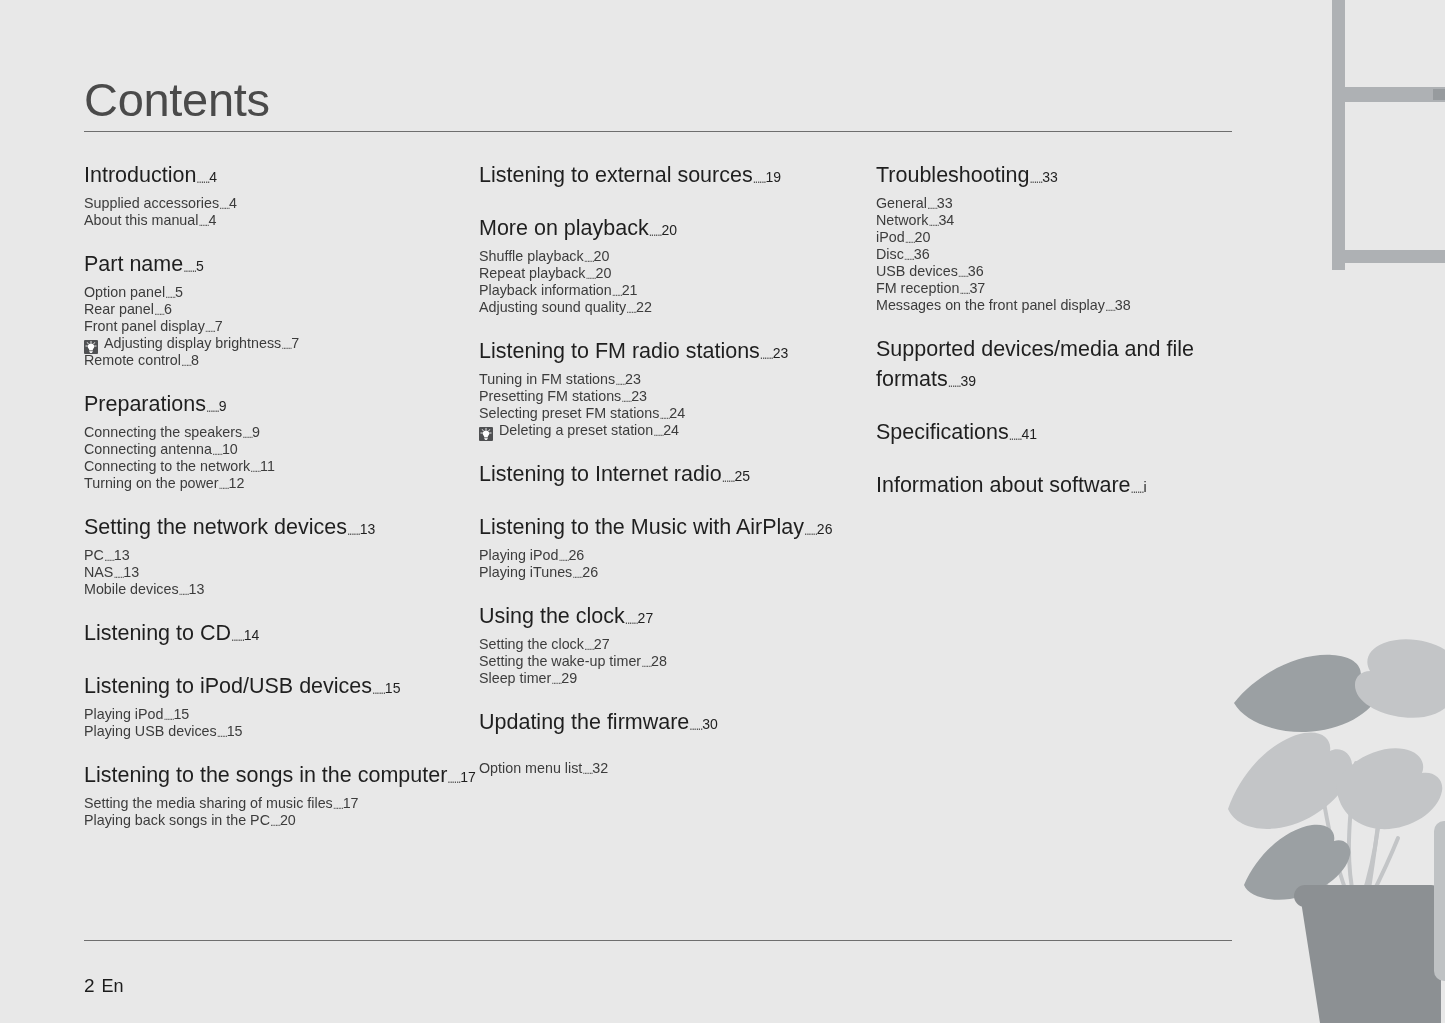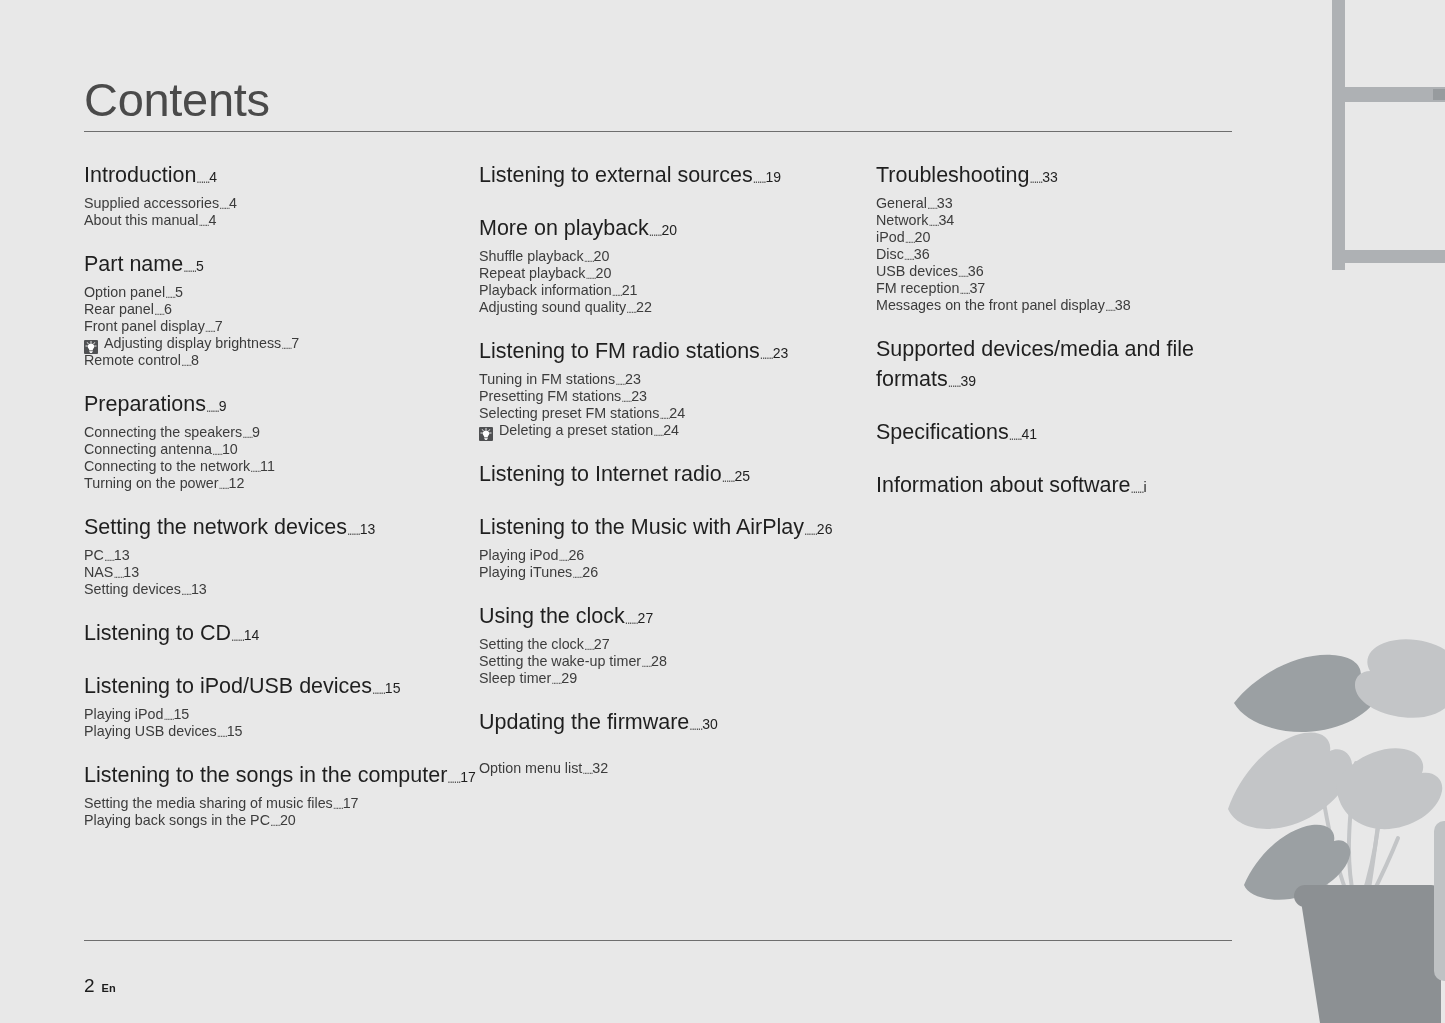--- a/index.html
+++ b/index.html
@@ -115,22 +115,21 @@
     top: 975px;
     display: flex;
     align-items: baseline;
     gap: 7px;
     color: #1c1c1c;
   }
   .footer .pg-num {
     font-size: 19px;
   }
   .footer .pg-lang {
-    font-size: 11px;
-    font-weight: bold;
+    font-size: 18px;
   }
 
   
   .columns {
     position: absolute;
     left: 84px;
     top: 160px;
     width: 1150px;
     display: flex;
     gap: 0;
@@ -321,21 +320,21 @@
         <div class="group">
           <div class="h-entry"><span>Setting the network devices</span><span class="leader">......</span><span class="pg">13</span></div>
           <div class="sub-list">
             <div class="sub-entry">
               <span><span class="txt">PC</span><span class="leader">......</span><span class="pg">13</span></span>
             </div>
             <div class="sub-entry">
               <span><span class="txt">NAS</span><span class="leader">......</span><span class="pg">13</span></span>
             </div>
             <div class="sub-entry">
-              <span><span class="txt">Setting devices</span><span class="leader">......</span><span class="pg">13</span></span>
+              <span><span class="txt">Mobile devices</span><span class="leader">......</span><span class="pg">13</span></span>
             </div>
           </div>
         </div>
         <div class="group">
           <div class="h-entry"><span>Listening to CD</span><span class="leader">......</span><span class="pg">14</span></div>
         </div>
         <div class="group">
           <div class="h-entry"><span>Listening to iPod/USB devices</span><span class="leader">......</span><span class="pg">15</span></div>
           <div class="sub-list">
             <div class="sub-entry">

